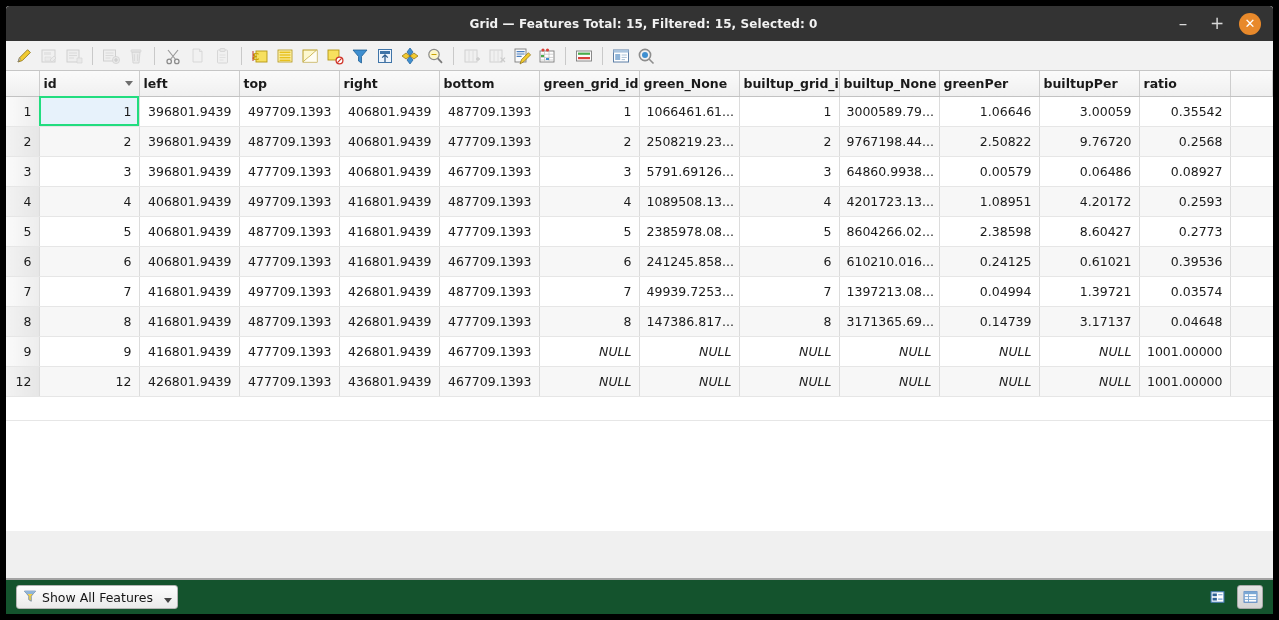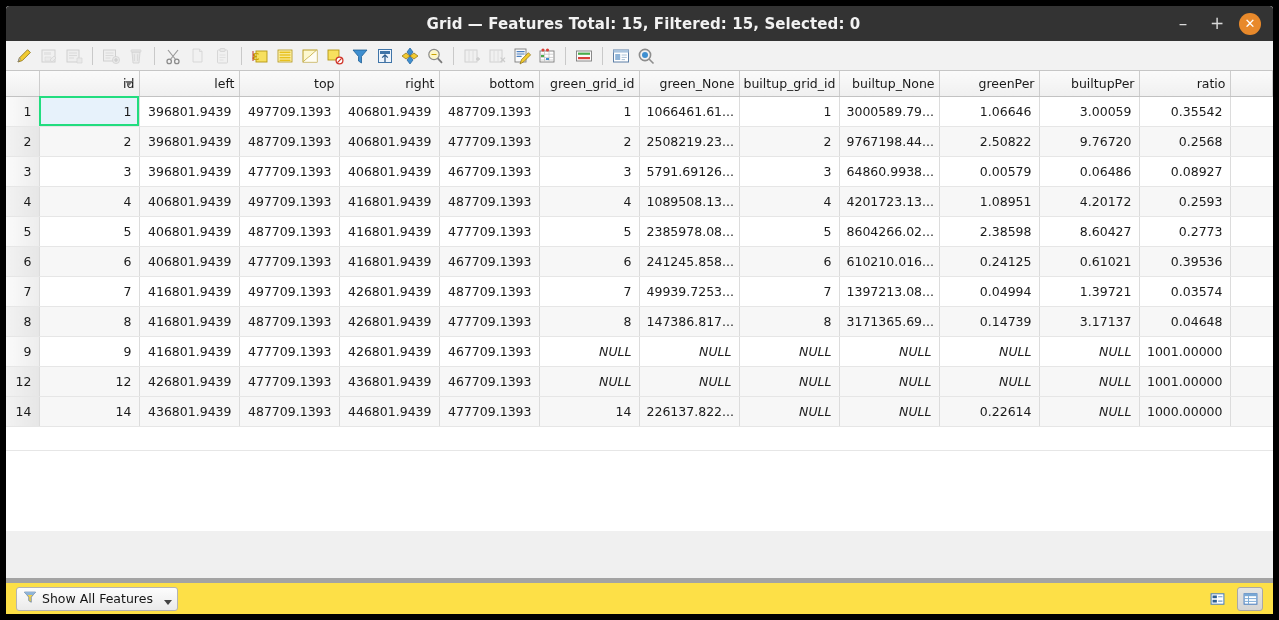--- a/index.html
+++ b/index.html
@@ -23,21 +23,21 @@
   #titlebar {
     height: 35px; min-height: 35px;
     background: #333333;
     display: flex; align-items: center;
     position: relative;
     border-radius: 3px 3px 0 0;
   }
   #titletext {
     flex: 1; text-align: center;
     color: #f2f2f2;
-    font-size: 15px; font-weight: bold;
+    font-size: 12px; font-weight: bold;
     letter-spacing: 0.1px;
     padding-left: 110px;
   }
   #wincontrols { display: flex; align-items: center; gap: 10px; padding-right: 12px; }
   .winbtn {
     width: 24px; height: 24px;
     display: flex; align-items: center; justify-content: center;
     color: #d9d9d9; font-size: 17px; line-height: 1;
     cursor: pointer; user-select: none;
   }
@@ -75,23 +75,23 @@
     border-collapse: collapse;
     table-layout: fixed;
     width: 1267px;
     font-size: 12.5px;
   }
   table.grid th {
     height: 25px;
     background: linear-gradient(to bottom, #fbfbfb 0%, #efefef 100%);
     border-right: 1px solid #cdcdcd;
     border-bottom: 1px solid #c2c2c2;
-    font-weight: normal;
+    font-weight: bold;
     color: #1a1a1a;
-    text-align: right;
+    text-align: left;
     padding: 0 4px;
     position: relative;
     white-space: nowrap;
     overflow: hidden;
   }
   th.rowhdrcorner { background: linear-gradient(to bottom,#fbfbfb,#efefef); }
   th .sortarrow {
     position: absolute; right: 6px; top: 50%;
     margin-top: -2px;
     width: 0; height: 0;
@@ -121,22 +121,22 @@
   tr.alt td.rowhdr { background: linear-gradient(to right,#f2f2f2,#e6e6e6); }
   td.nullv { color: #949494; font-style: italic; }
   td.sel {
     background: #e7f2fb !important;
     outline: 2px solid #22dd7f;
     outline-offset: -2px;
   }
   
   #statusbar {
     height: 36px; min-height: 36px;
-    background: #fde047;
-    border-top: 5px solid #a3a3a3;
+    background: #14532d;
+    border-top: 2px solid #a3a3a3;
     display: flex; align-items: center;
     padding: 0 10px;
     margin-top: 47px;
   }
   #filterbtn {
     display: flex; align-items: center; gap: 5px;
     height: 24px;
     padding: 0 5px 0 6px;
     background: linear-gradient(to bottom,#fdfdfd,#eaeaea);
     border: 1px solid #b4b4b4;
@@ -545,36 +545,20 @@
             <td>467709.1393</td>
             <td class="nullv">NULL</td>
             <td class="nullv">NULL</td>
             <td class="nullv">NULL</td>
             <td class="nullv">NULL</td>
             <td class="nullv">NULL</td>
             <td class="nullv">NULL</td>
             <td>1001.00000</td>
             <td style="border-right: none;"></td>
           </tr>
-          <tr class="alt">
-            <td class="rowhdr">14</td>
-            <td>14</td>
-            <td>436801.9439</td>
-            <td>487709.1393</td>
-            <td>446801.9439</td>
-            <td>477709.1393</td>
-            <td>14</td>
-            <td>226137.822...</td>
-            <td class="nullv">NULL</td>
-            <td class="nullv">NULL</td>
-            <td>0.22614</td>
-            <td class="nullv">NULL</td>
-            <td>1000.00000</td>
-            <td style="border-right: none;"></td>
-          </tr>
         </tbody>
     </table>
     <div id="blankrow"></div>
   </div>
 
   <div id="statusbar">
     <div id="filterbtn">
       <span>
         <svg width="14" height="14" viewBox="0 0 20 20">
           <path d="M2 3 L18 3 L11.8 10.2 L11.8 17.5 L8.2 15.2 L8.2 10.2 Z" fill="#f2d24a" stroke="#6e86a8" stroke-width="1.2"></path>

